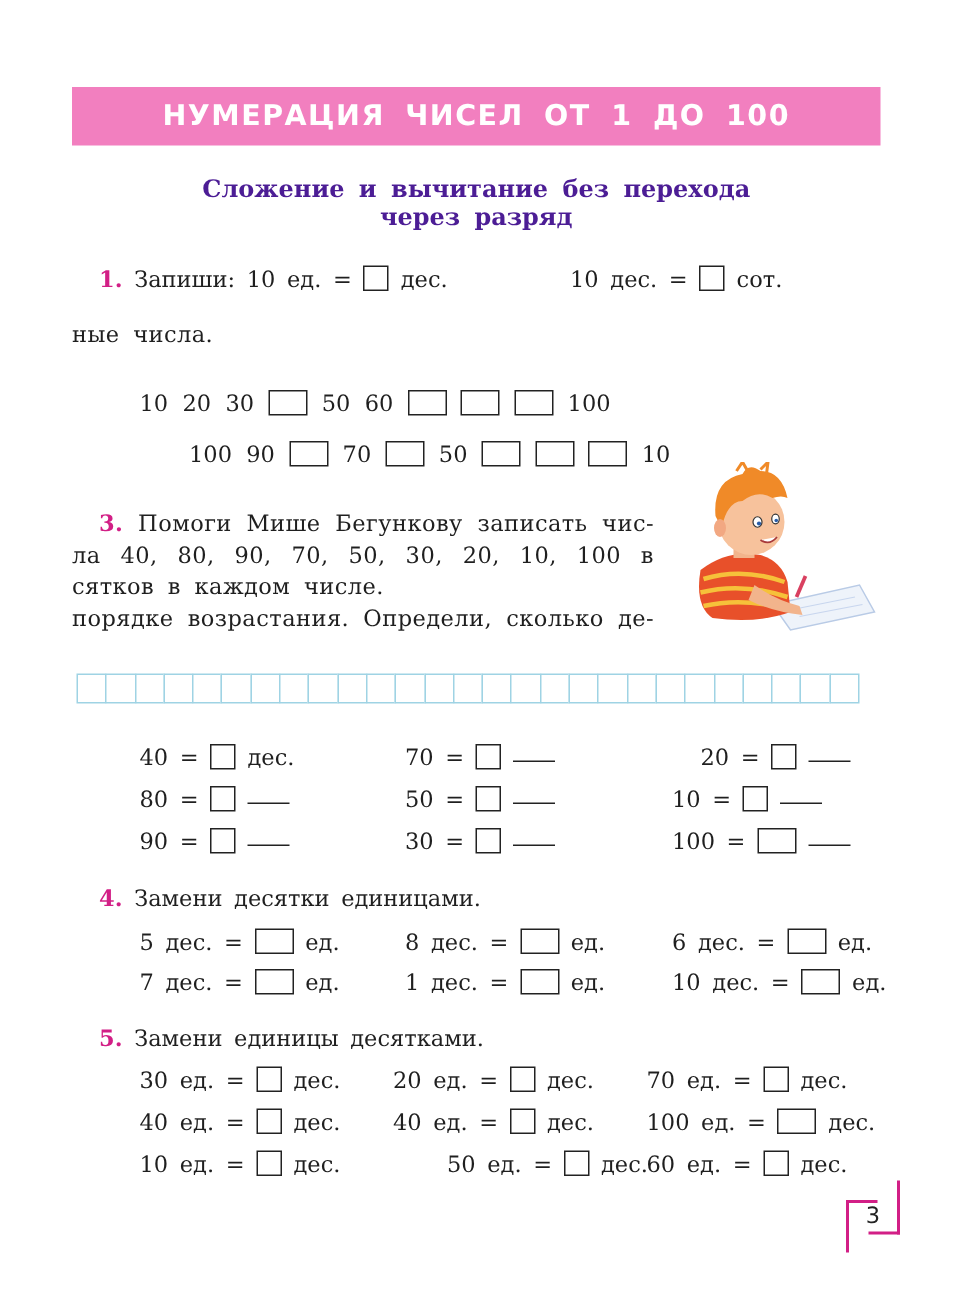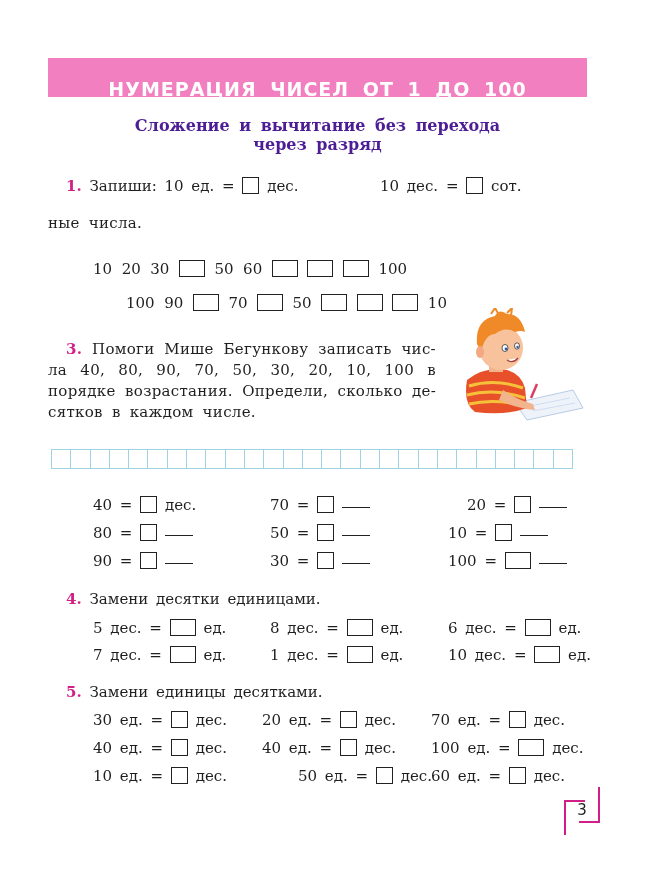--- a/index.html
+++ b/index.html
@@ -1,20 +1,20 @@
 <!DOCTYPE html>
 <html><head>
 <meta charset="utf-8">
 <style>
   html, body { margin: 0; padding: 0; background: #ffffff; }
   body { width: 650px; height: 869px; position: relative; overflow: hidden;
          font-family: "DejaVu Serif", "Liberation Serif", serif; color: #1f1f1f; }
   .abs { position: absolute; }
   .band { left: 48px; top: 58px; width: 539px; height: 39px; background: #f27fbf; }
-  .band-title { position: absolute; left: 0; right: 0; top: 12px; height: 39px; line-height: 39px;
+  .band-title { position: absolute; left: 0; right: 0; top: 0; height: 39px; line-height: 39px;
                 text-align: center; color: #ffffff; font-family: "DejaVu Sans", "Liberation Sans", sans-serif;
                 font-weight: bold; font-size: 19px; letter-spacing: 1px; word-spacing: 6px; }
   .subtitle { left: 60px; width: 515px; top: 116px; text-align: center; color: #4c1d95;
               font-family: "DejaVu Serif", "Liberation Serif", serif; font-weight: bold; font-size: 16px;
               line-height: 19px; word-spacing: 4px; }
   .line { font-size: 15px; white-space: nowrap; line-height: 18px; word-spacing: 3px; }
   .num { color: #d21f86; font-weight: bold; font-family: "DejaVu Serif", "Liberation Serif", serif; }
   .para { font-size: 15px; line-height: 21px; text-align: justify; word-spacing: 4px; letter-spacing: 0.3px; }
   .box { display: inline-block; vertical-align: -3px; border: 1.3px solid #222; background: #fff; }
   .sq { width: 15px; height: 15px; }
@@ -83,22 +83,22 @@
   <span class="box rect"></span>&nbsp;
   <span>10</span>
 </div>
 
 <div class="abs para" style="left:48px; top:339px; width:388px;">
   <div style="text-align-last:justify; padding-left:18px;">
     <span class="num">3.</span>
     <span>Помоги Мише Бегункову записать чис-</span>
   </div>
   <div style="text-align-last:justify;">ла 40, 80, 90, 70, 50, 30, 20, 10, 100 в</div>
+  <div>сятков в каждом числе.</div>
   <div style="text-align-last:justify;">порядке возрастания. Определи, сколько де-</div>
-  <div>сятков в каждом числе.</div>
 </div>
 
 <div class="abs illus">
   <svg width="130" height="118" viewBox="0 0 130 118">
 
     <polygon points="60,95 118,82 128,100 72,112" fill="#eef3fa" stroke="#b9cbe6" stroke-width="1"></polygon>
     <line x1="75" y1="98" x2="115" y2="90" stroke="#c8d6ee" stroke-width="0.8"></line>
     <line x1="78" y1="103" x2="120" y2="95" stroke="#c8d6ee" stroke-width="0.8"></line>
 
     <path d="M12,72 Q30,58 52,62 Q66,66 70,80 L72,100 Q50,108 20,104 Q8,96 12,72 Z" fill="#e8502a"></path>

